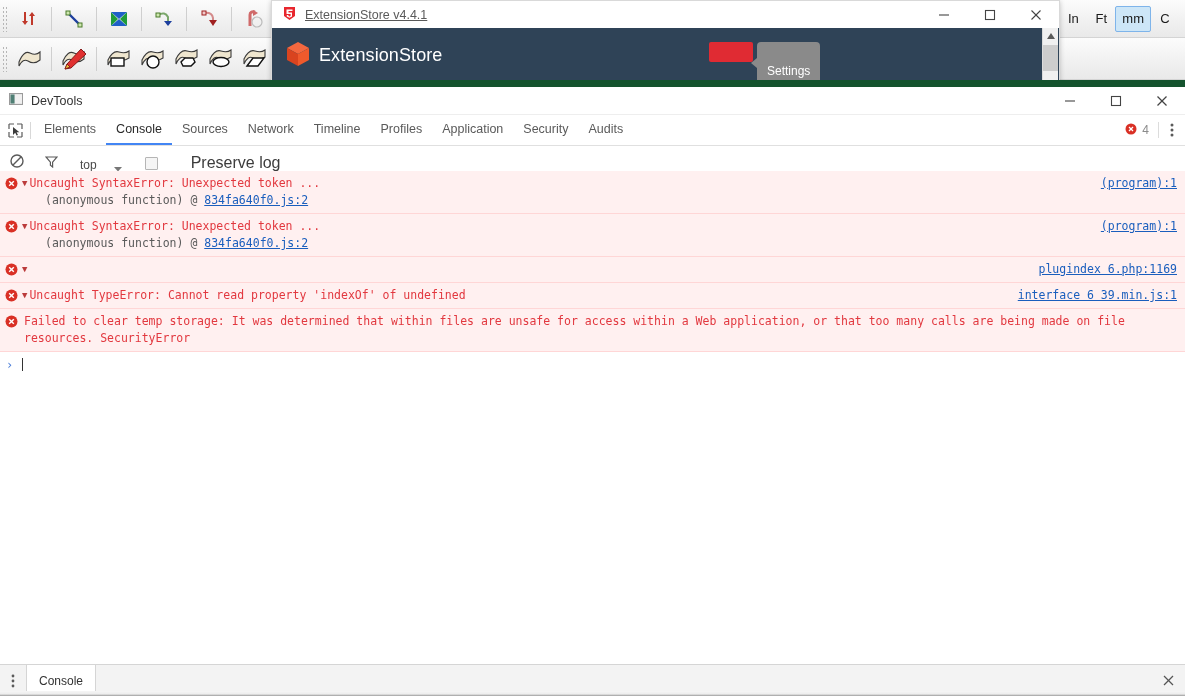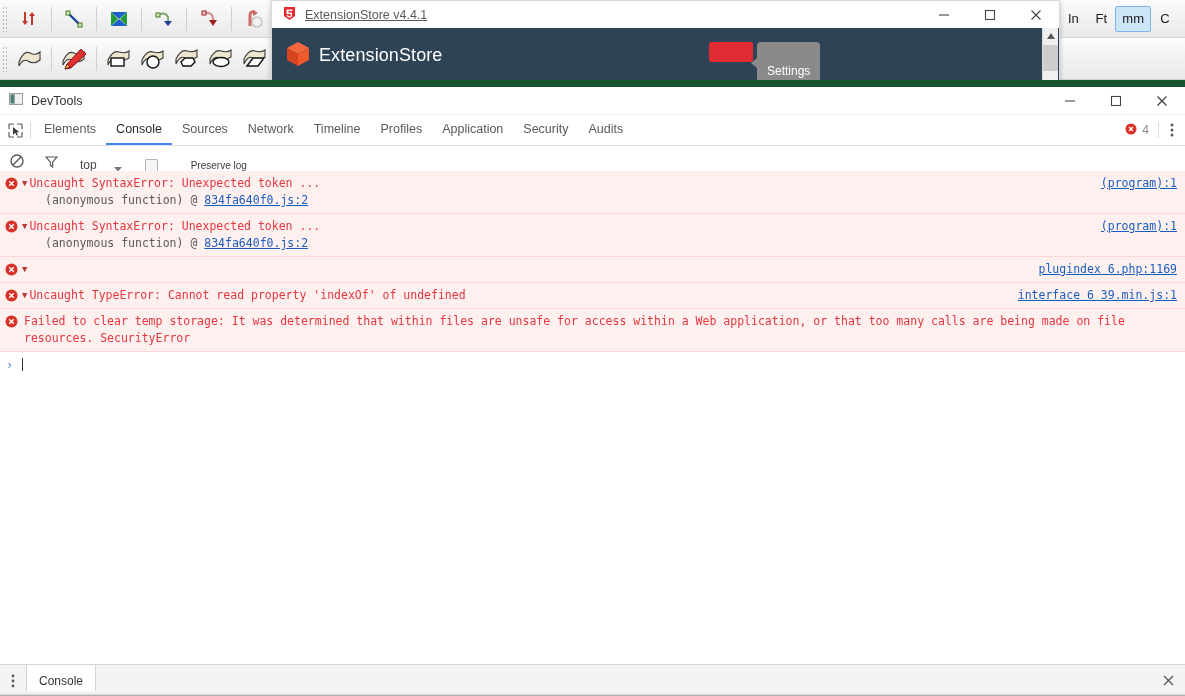--- a/index.html
+++ b/index.html
@@ -310,21 +310,21 @@
     flex: none;
   }
   #fb-preserve .box {
     width: 11px; height: 11px;
     border: 1px solid #b5b5b5;
     background: #f5f5f5;
     border-radius: 1px;
     flex: none;
   }
   #fb-preserve .lbl {
-    font-size: 10px;
+    font-size: 16px;
     color: #3c3c3c;
     margin-left: 6px;
     font-family: "Liberation Sans", sans-serif;
     padding-left: 27px;
   }
 
   
   #console-area {
     position: absolute;
     left: 0; top: 84px;

